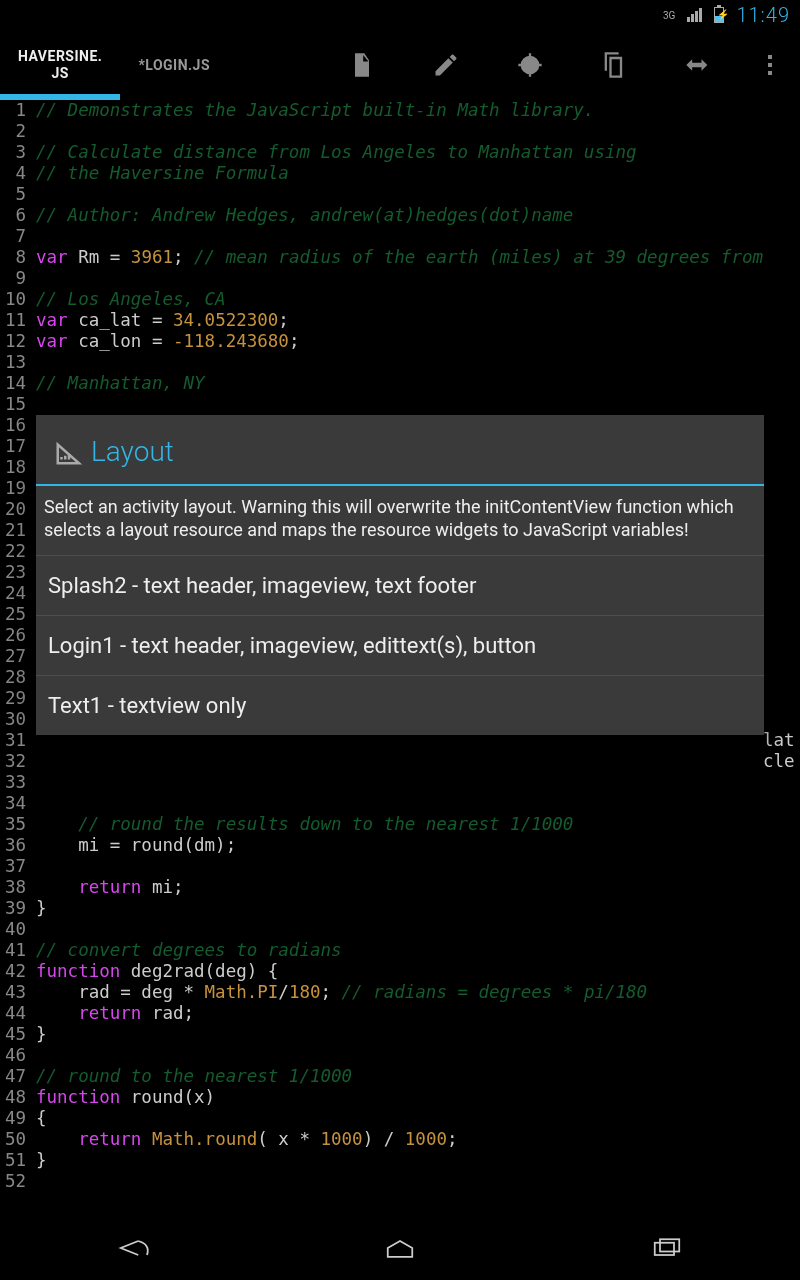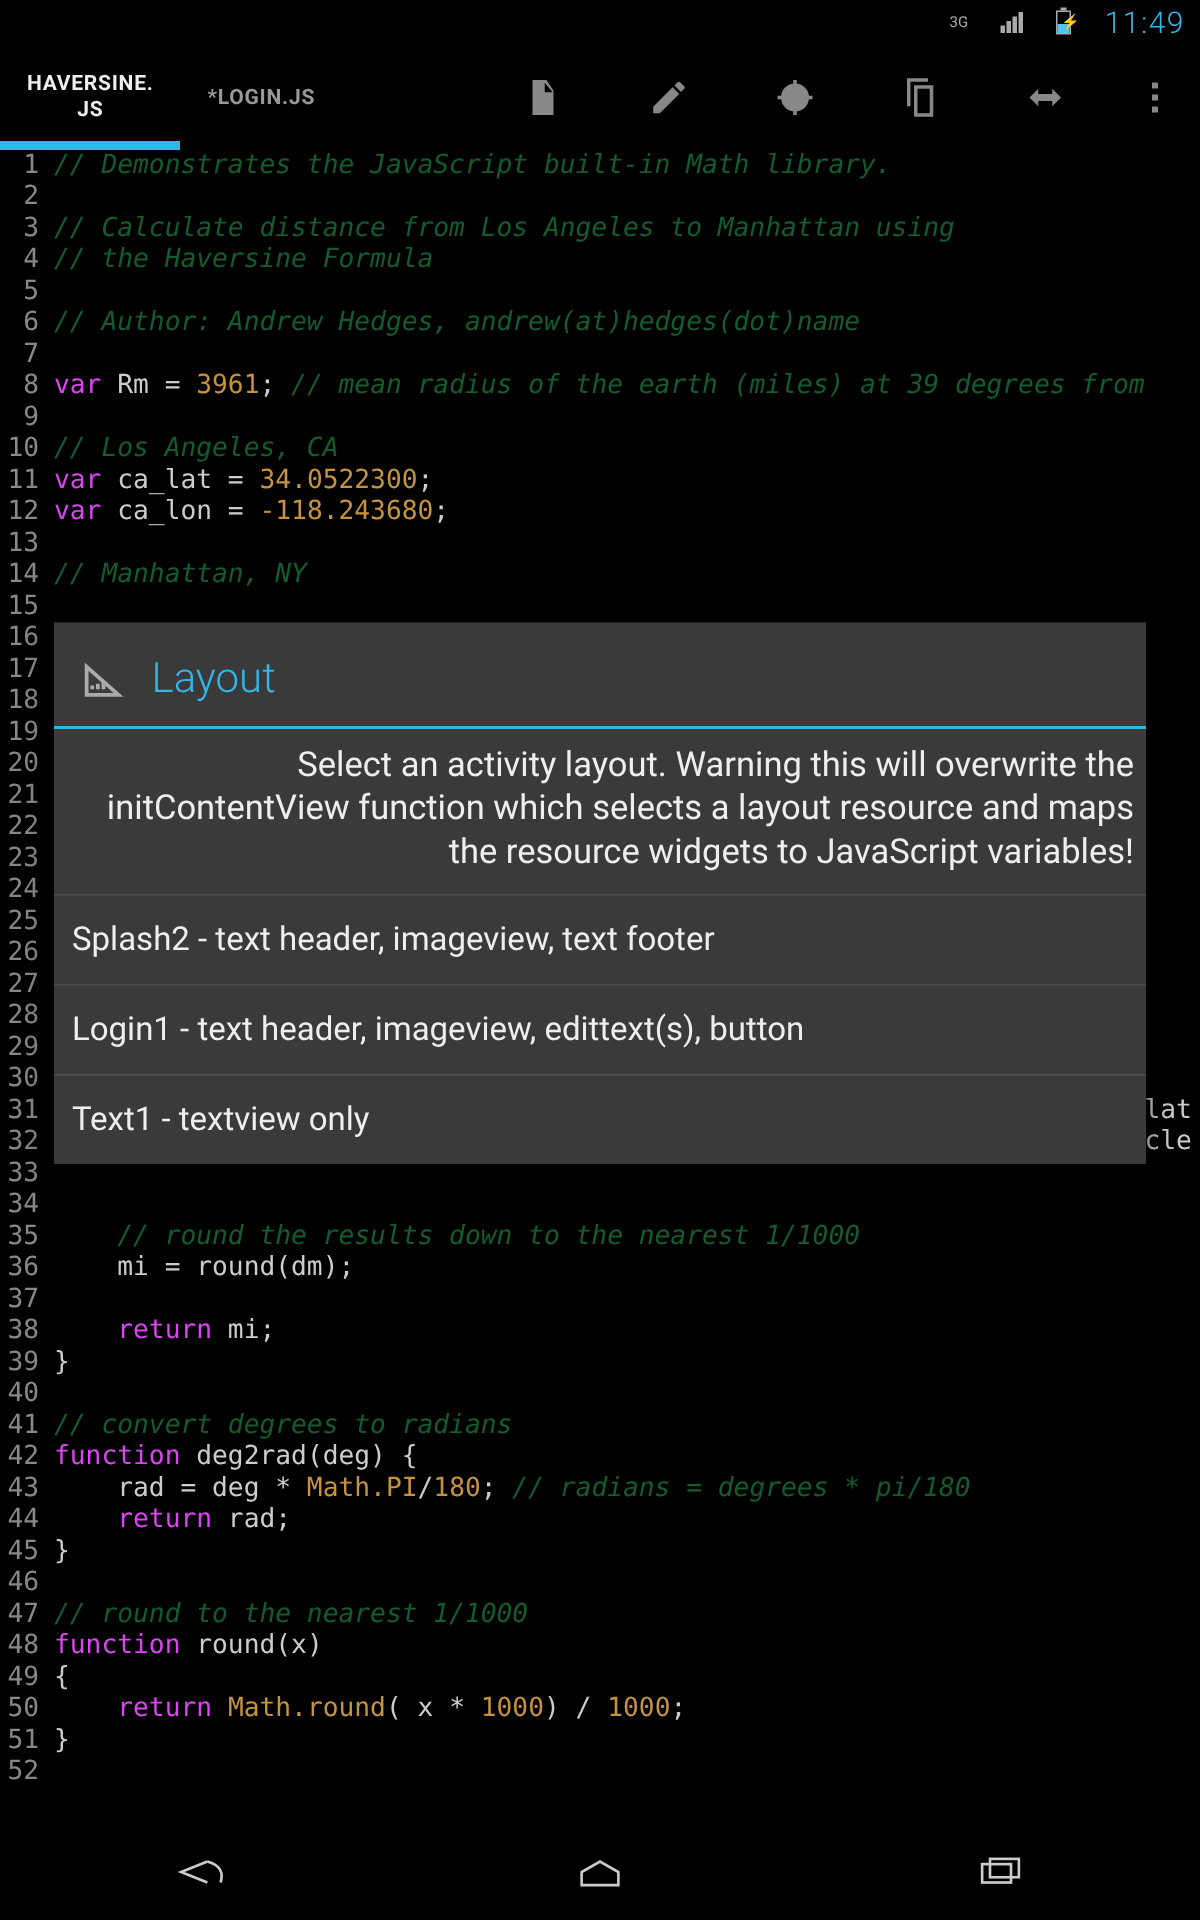--- a/index.html
+++ b/index.html
@@ -12,21 +12,21 @@
     overflow: hidden;
     position: relative;
   }
   .status-bar {
     height: 30px;
     background: #000;
     display: flex;
     justify-content: flex-end;
     align-items: center;
     padding: 0 10px;
-    gap: 22px;
+    gap: 12px;
     color: #ccc;
     font-size: 14px;
   }
   .status-3g { font-size: 10px; color: #aaa; }
   .signal-bars {
     display: inline-flex; align-items: flex-end; gap: 1px;
   }
   .signal-bars span { width: 3px; background: #aaa; }
   .signal-bars span:nth-child(1){height:5px}
   .signal-bars span:nth-child(2){height:8px}
@@ -96,29 +96,29 @@
   .c-text { color: #ccc; }
   .c-const { color: #c7923e; text-align: right; }
   .dialog {
     position:absolute;
     top: 415px;
     left: 36px; right: 36px;
     background: #3a3a3a;
     box-shadow: 0 4px 20px rgba(0,0,0,0.6);
   }
   .dialog-header {
-    display:flex; align-items:center; gap:17px;
+    display:flex; align-items:center; gap:7px;
     padding: 20px 18px 16px 18px;
     border-bottom: 2px solid #33b5e5;
   }
   .dialog-header svg { width: 30px; height:30px; fill:none; stroke:#aaa; stroke-width:2;}
   .dialog-title { color:#33b5e5; font-size: 28px; font-weight:300; }
   .dialog-msg {
     padding: 10px 8px 14px 8px;
-    color:#eee; font-size:23px; line-height:1.25;text-align:right;
+    color:#eee; font-size:18px; line-height:1.25;
   }
   .dialog-item {
     padding: 17px 12px;
     color:#eee; font-size:22px;
     border-top: 1px solid #4e4e4e;
   }
   .dialog-item:first-of-type { border-top: none;}
 
   .navbar {
     position:absolute; bottom:0; left:0; right:0; height:60px;

